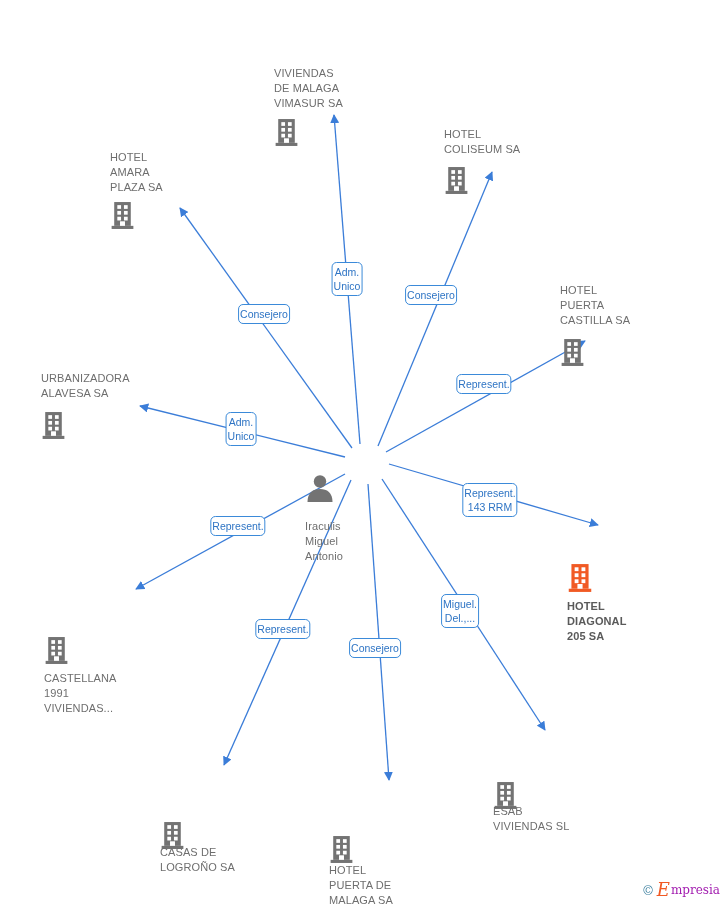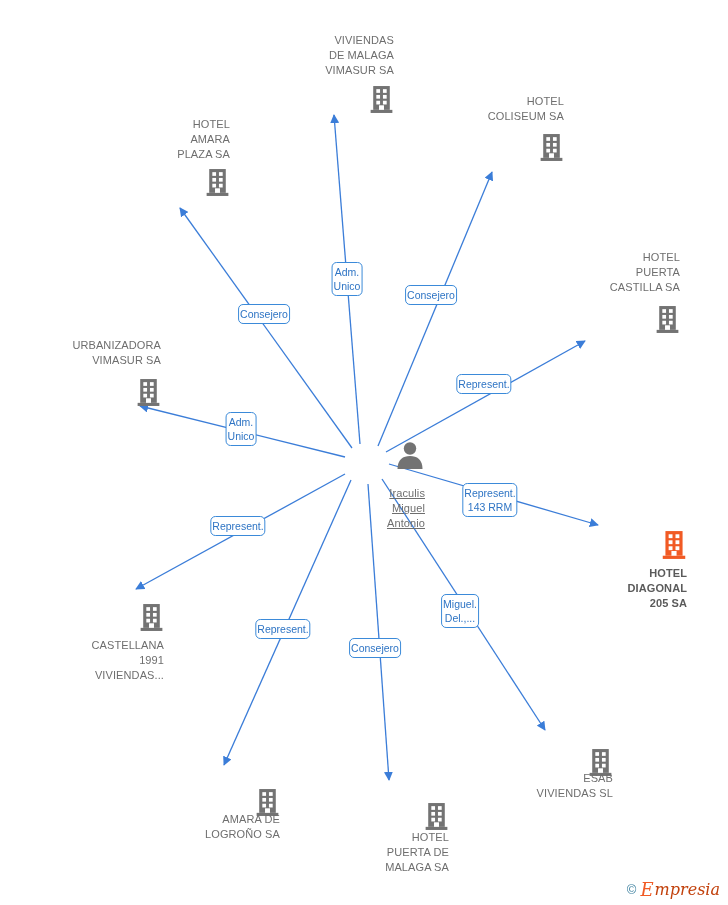--- a/index.html
+++ b/index.html
@@ -16,43 +16,43 @@
   }
   #graph-canvas {
     position: absolute;
     top: 0;
     left: 0;
     width: 728px;
     height: 905px;
   }
   .node {
     position: absolute;
-    text-align: right;
+    text-align: left;
     width: 120px;
     margin-left: -60px;
+    margin-top: 33px;
   }
   .node-icon {
     display: block;
     margin: 0 auto;
   }
   .node-label {
     display: block;
     font-size: 11px;
     line-height: 15px;
     color: #6e6e6e;
     white-space: pre-line;
     letter-spacing: 0.1px;
   }
   .node-label.focal {
     color: #5a5a5a;
     font-weight: bold;
   }
   .node-label.person {
     color: #6e6e6e;
-    text-decoration: underline;
   }
   .edge-label {
     position: absolute;
     border: 1px solid #3b8ad9;
     border-radius: 5px;
     background: #ffffff;
     color: #2e74c4;
     font-size: 10.5px;
     line-height: 14px;
     padding: 2px 1px;
@@ -75,24 +75,23 @@
     font-size: 13px;
   }
   #watermark .wm-e {
     color: #f15a24;
     font-family: "DejaVu Serif", serif;
     font-style: italic;
     font-size: 18px;
     line-height: 18px;
   }
   #watermark .wm-rest {
-    color: #c2410c;
+    color: #a21caf;
     font-family: "DejaVu Serif", serif;
-    font-style: italic;
-    font-size: 16px;
+    font-size: 12px;
     margin-left: -3px;
   }
 </style>
 </head>
 <body>
 
 <svg id="graph-canvas" viewBox="0 0 728 905" xmlns="http://www.w3.org/2000/svg">
   <defs>
     <marker id="arrow" viewBox="0 0 10 10" refX="9" refY="5" markerWidth="7" markerHeight="7" orient="auto-start-reverse">
       <path d="M 0 0 L 10 5 L 0 10 z" fill="#3b7dd8"></path>
@@ -192,21 +191,21 @@
           <rect x="13.4" y="4" width="3.6" height="3.6" fill="#fff"></rect>
           <rect x="7" y="9.6" width="3.6" height="3.6" fill="#fff"></rect>
           <rect x="13.4" y="9.6" width="3.6" height="3.6" fill="#fff"></rect>
           <rect x="7" y="15.2" width="3.6" height="3.6" fill="#fff"></rect>
           <rect x="13.4" y="15.2" width="3.6" height="3.6" fill="#fff"></rect>
           <rect x="9.6" y="19.6" width="4.8" height="4.4" fill="#fff"></rect>
         </svg></span>
     </div>
     <div class="node" style="left: 101px; top: 338px;">
       <span class="node-label">URBANIZADORA
-VIMASUR SA</span>
+ALAVESA SA</span>
     </div>
     <div class="node" style="left: 627px; top: 530px;">
       <span class="node-icon"><svg width="26" height="30" viewBox="0 0 24 28" xmlns="http://www.w3.org/2000/svg">
           <rect x="4" y="1" width="16" height="23" fill="#f15a24"></rect>
           <rect x="1.5" y="24" width="21" height="3" fill="#f15a24"></rect>
           <rect x="7" y="4" width="3.6" height="3.6" fill="#fff"></rect>
           <rect x="13.4" y="4" width="3.6" height="3.6" fill="#fff"></rect>
           <rect x="7" y="9.6" width="3.6" height="3.6" fill="#fff"></rect>
           <rect x="13.4" y="9.6" width="3.6" height="3.6" fill="#fff"></rect>
           <rect x="7" y="15.2" width="3.6" height="3.6" fill="#fff"></rect>
@@ -261,21 +260,21 @@
           <rect x="7" y="4" width="3.6" height="3.6" fill="#fff"></rect>
           <rect x="13.4" y="4" width="3.6" height="3.6" fill="#fff"></rect>
           <rect x="7" y="9.6" width="3.6" height="3.6" fill="#fff"></rect>
           <rect x="13.4" y="9.6" width="3.6" height="3.6" fill="#fff"></rect>
           <rect x="7" y="15.2" width="3.6" height="3.6" fill="#fff"></rect>
           <rect x="13.4" y="15.2" width="3.6" height="3.6" fill="#fff"></rect>
           <rect x="9.6" y="19.6" width="4.8" height="4.4" fill="#fff"></rect>
         </svg></span>
     </div>
     <div class="node" style="left: 220px; top: 812px;">
-      <span class="node-label">AMARA DE
+      <span class="node-label">CASAS DE
 LOGROÑO SA</span>
     </div>
     <div class="node" style="left: 389px; top: 802px;">
       <span class="node-icon"><svg width="25" height="29" viewBox="0 0 24 28" xmlns="http://www.w3.org/2000/svg">
           <rect x="4" y="1" width="16" height="23" fill="#737373"></rect>
           <rect x="1.5" y="24" width="21" height="3" fill="#737373"></rect>
           <rect x="7" y="4" width="3.6" height="3.6" fill="#fff"></rect>
           <rect x="13.4" y="4" width="3.6" height="3.6" fill="#fff"></rect>
           <rect x="7" y="9.6" width="3.6" height="3.6" fill="#fff"></rect>
           <rect x="13.4" y="9.6" width="3.6" height="3.6" fill="#fff"></rect>

